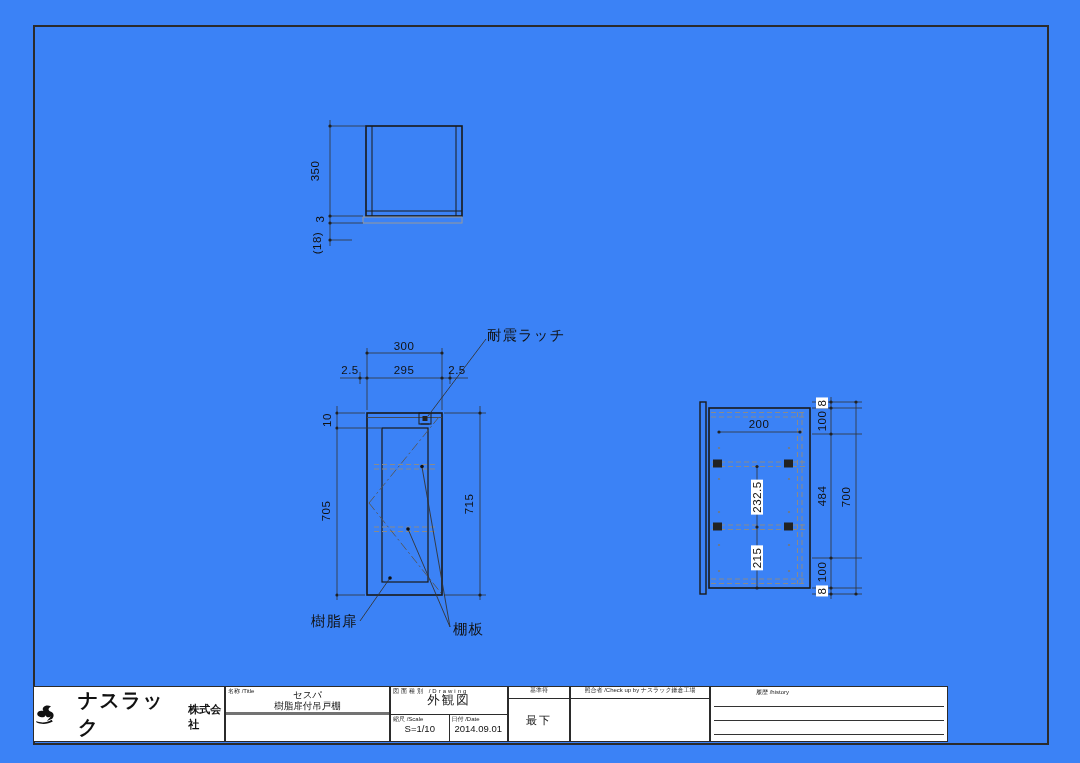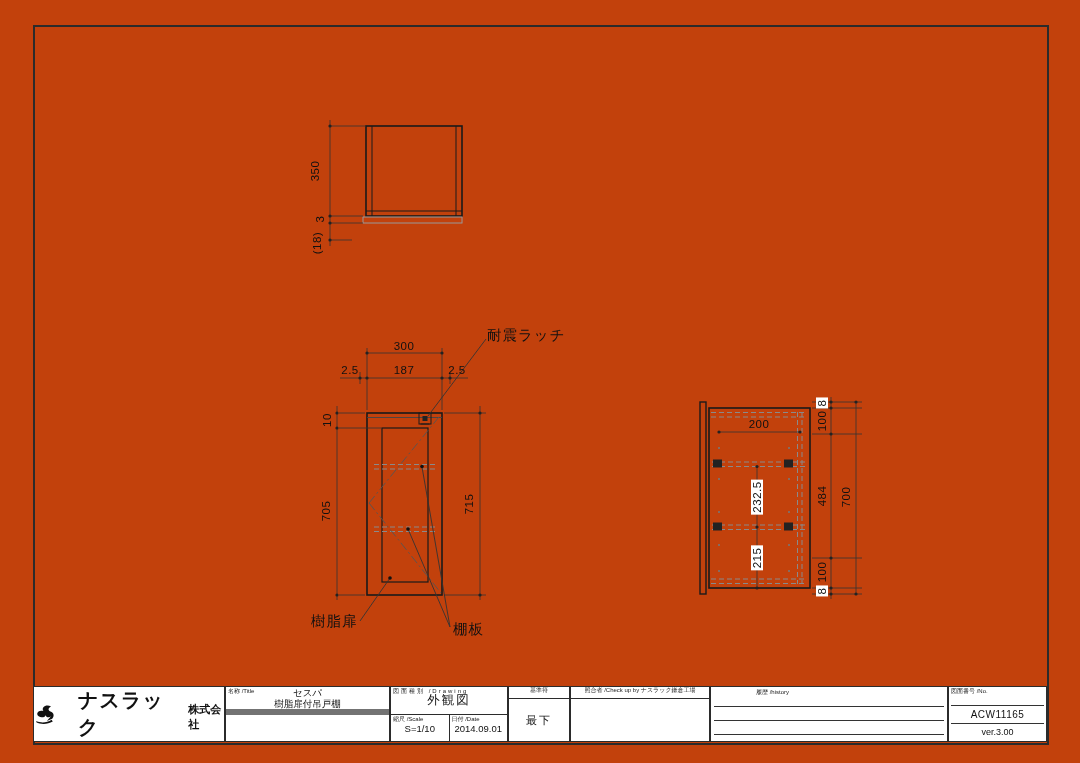--- a/index.html
+++ b/index.html
@@ -1,32 +1,32 @@
 <!DOCTYPE html>
 <html><head>
 <meta charset="utf-8">
 <style>
   html,body{margin:0;padding:0;background:#fff;}
-  .page{position:relative;width:1080px;height:763px;background:#c2410c;overflow:hidden;
+  .page{position:relative;width:1080px;height:763px;background:#3b82f6;overflow:hidden;
         font-family:"Liberation Sans","DejaVu Sans",sans-serif;color:#111;}
   .frame{position:absolute;left:33px;top:25px;width:1012px;height:716px;border:2px solid #2b2b2b;}
   svg.draw{position:absolute;left:0;top:0;}
   
   .hdim{position:absolute;transform:translate(-50%,-50%);font-size:11.5px;white-space:nowrap;letter-spacing:.5px;}
   .vdim{position:absolute;transform:translate(-50%,-50%) rotate(-90deg);font-size:11.5px;white-space:nowrap;letter-spacing:.5px;}
   .mask{background:#fff;padding:0 2px;}
   .anno{position:absolute;font-size:14.5px;letter-spacing:1px;white-space:nowrap;}
   
   .tb{position:absolute;border:1px solid #2b2b2b;box-sizing:border-box;background:#fff;}
   .tlabel{font-size:6px;color:#222;line-height:7px;white-space:nowrap;}
   .tb .corner{position:absolute;left:2px;top:1px;}
   .logo{display:flex;align-items:center;justify-content:center;gap:23px;height:100%;}
   .logo .nas{font-size:20px;font-weight:bold;letter-spacing:1px;}
   .logo .kk{font-size:11px;font-weight:bold;margin-top:6px;}
-  .tb-title-top{position:relative;height:28px;box-sizing:border-box;border-bottom:6px solid #737373;
+  .tb-title-top{position:relative;height:28px;box-sizing:border-box;border-bottom:3px solid #737373;
                 display:flex;flex-direction:column;align-items:center;justify-content:center;}
   .tb-title-top .l1{font-size:9.5px;line-height:11px;}
   .tb-title-top .l2{font-size:9.5px;line-height:11px;}
   .tb-title-bot{height:27px;display:flex;align-items:center;justify-content:center;font-size:11.5px;letter-spacing:.3px;}
   .tb-draw-top{position:relative;height:28px;box-sizing:border-box;border-bottom:1px solid #2b2b2b;
                display:flex;align-items:center;justify-content:center;font-size:12.5px;letter-spacing:2px;}
   .tb-draw-bot{display:flex;height:27px;}
   .tb-draw-bot>div{position:relative;flex:1;display:flex;align-items:center;justify-content:center;font-size:9.5px;}
   .tb-draw-bot>div:first-child{border-right:1px solid #2b2b2b;}
   .refhead{height:11px;border-bottom:1px solid #2b2b2b;text-align:center;}
@@ -200,21 +200,21 @@
       </g>
     </g>
   </svg>
 
   <div class="vdim" style="left:315px;top:171px;">350</div>
   <div class="vdim" style="left:320px;top:219px;">3</div>
   <div class="vdim" style="left:317px;top:243px;">(18)</div>
 
   <div class="hdim" style="left:404px;top:346px;">300</div>
   <div class="hdim" style="left:350px;top:370px;">2.5</div>
-  <div class="hdim" style="left:404px;top:370px;">187</div>
+  <div class="hdim" style="left:404px;top:370px;">295</div>
   <div class="hdim" style="left:457px;top:370px;">2.5</div>
   <div class="vdim" style="left:327px;top:420px;">10</div>
   <div class="vdim" style="left:326px;top:511px;">705</div>
   <div class="vdim" style="left:469px;top:504px;">715</div>
 
   <div class="hdim" style="left:759px;top:424px;">200</div>
   <div class="vdim" style="left:757px;top:497px;"><span class="mask">232.5</span></div>
   <div class="vdim" style="left:757px;top:558px;"><span class="mask">215</span></div>
   <div class="vdim" style="left:822px;top:403px;"><span class="mask">8</span></div>
   <div class="vdim" style="left:822px;top:421px;">100</div>
@@ -272,22 +272,13 @@
     <div class="chkhead tlabel">照合者  /Check up by  ナスラック鎌倉工場</div>
   </div>
 
   <div class="tb hist" style="left:710px;top:686px;width:238px;height:56px;">
     <span class="tlabel" style="position:absolute;left:45px;top:2px;">履歴  /history</span>
     <div class="hl" style="top:19px;"></div>
     <div class="hl" style="top:33px;"></div>
     <div class="hl" style="top:47px;"></div>
   </div>
 
-  <div class="tb no-cell" style="left:948px;top:686px;width:99px;height:56px;">
-    <div class="head">
-        <span class="tlabel corner">図面番号  /No.</span>
-      </div>
-    <div class="line"></div>
-    <div class="v1">ACW11165</div>
-    <div class="line"></div>
-    <div class="v2">ver.3.00</div>
-  </div>
 </div>
 
 </body></html>

